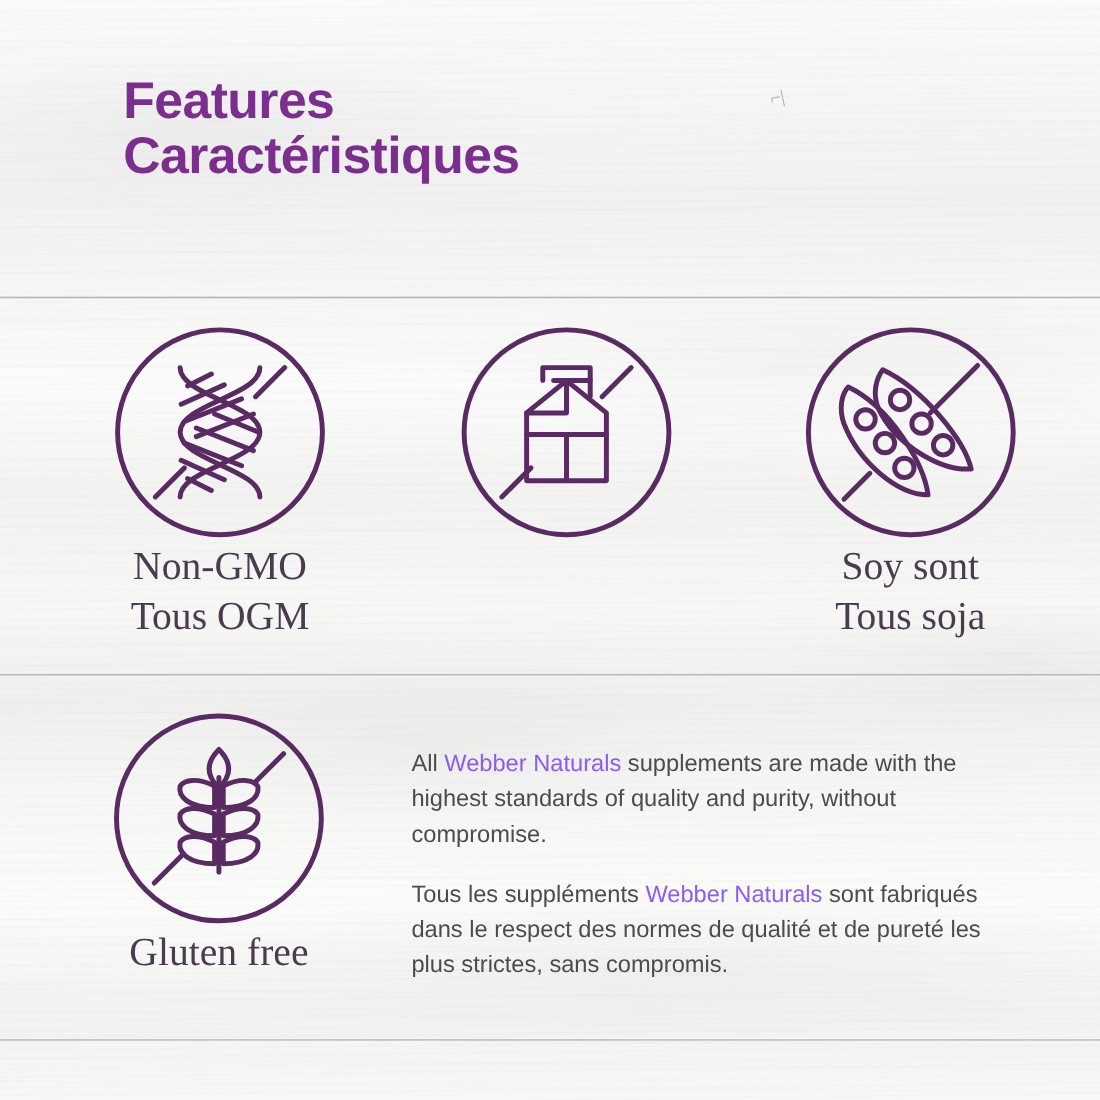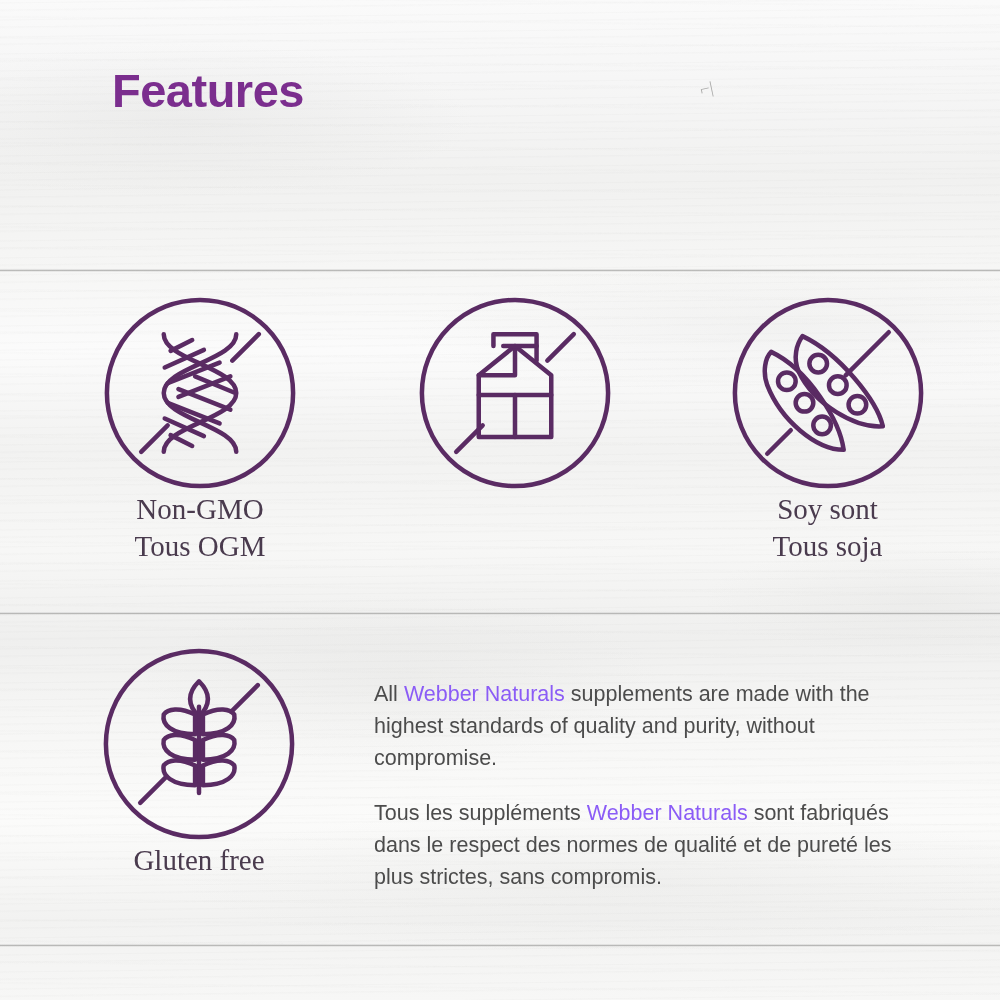--- a/index.html
+++ b/index.html
@@ -106,21 +106,21 @@
     position: absolute;
     text-align: center;
   }
   .icon-badge {
     display: block;
     margin: 0 auto;
   }
   .icon-label {
     color: #4a3b4e;
     font-family: "Liberation Serif", serif;
-    font-size: 29px;
+    font-size: 36px;
     line-height: 1.28;
     white-space: nowrap;
   }
   .icon-label .sub { display: block; }
 
   
   .copy {
     position: absolute;
     left: 374px;
     top: 679px;
@@ -142,20 +142,21 @@
   <div class="wood-base"></div>
   <div class="wood-grain"></div>
   <div class="wood-blotch"></div>
   <div class="plank-seam" style="top:269px"></div>
   <div class="plank-seam" style="top:612px"></div>
   <div class="plank-seam" style="top:944px"></div>
   <div class="knot" style="left:700px; top:80px;">⌐|</div>
 
   <div class="heading">
     <span>Features</span>
+    <span class="line2">Caractéristiques</span>
   </div>
 
   <div class="icon-cell" style="left:60px; top:295px; width:280px;">
     <svg class="icon-badge" width="196" height="196" viewBox="0 0 200 200">
       <g fill="none" stroke="#5A2B63" stroke-width="4.6" stroke-linecap="round" stroke-linejoin="round">
         <circle cx="100" cy="100" r="95"></circle>
 
         <line x1="160" y1="40" x2="133" y2="67"></line>
         <line x1="67" y1="133" x2="40" y2="160"></line>
 

